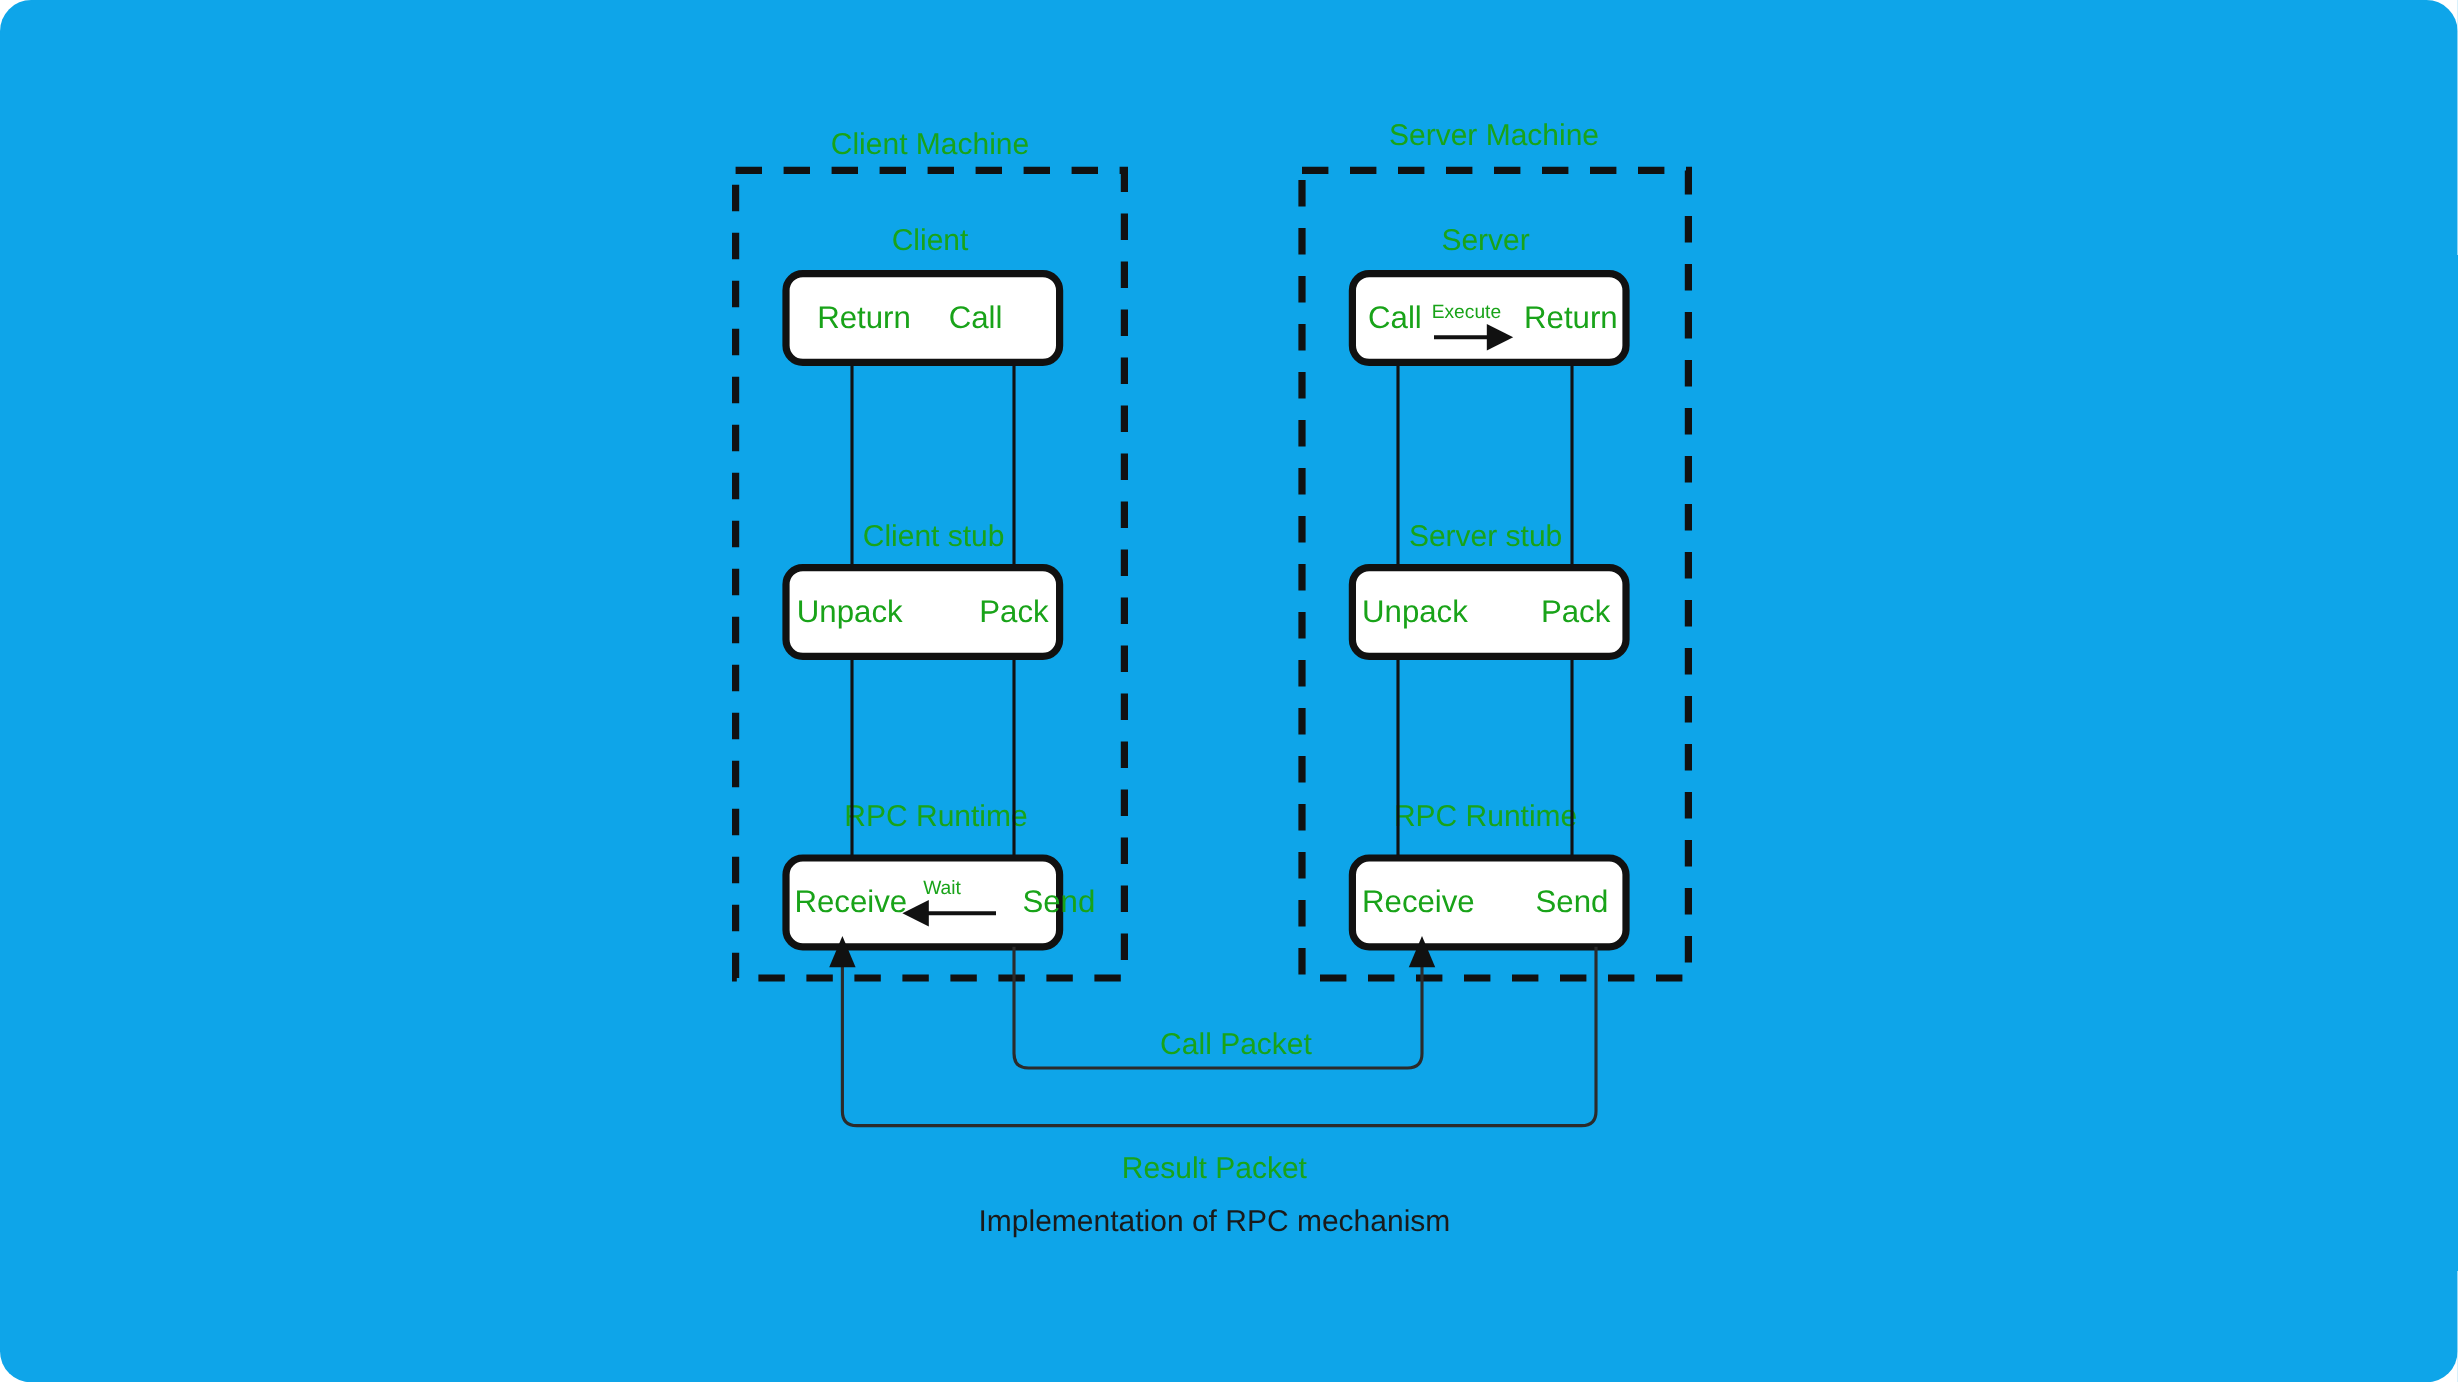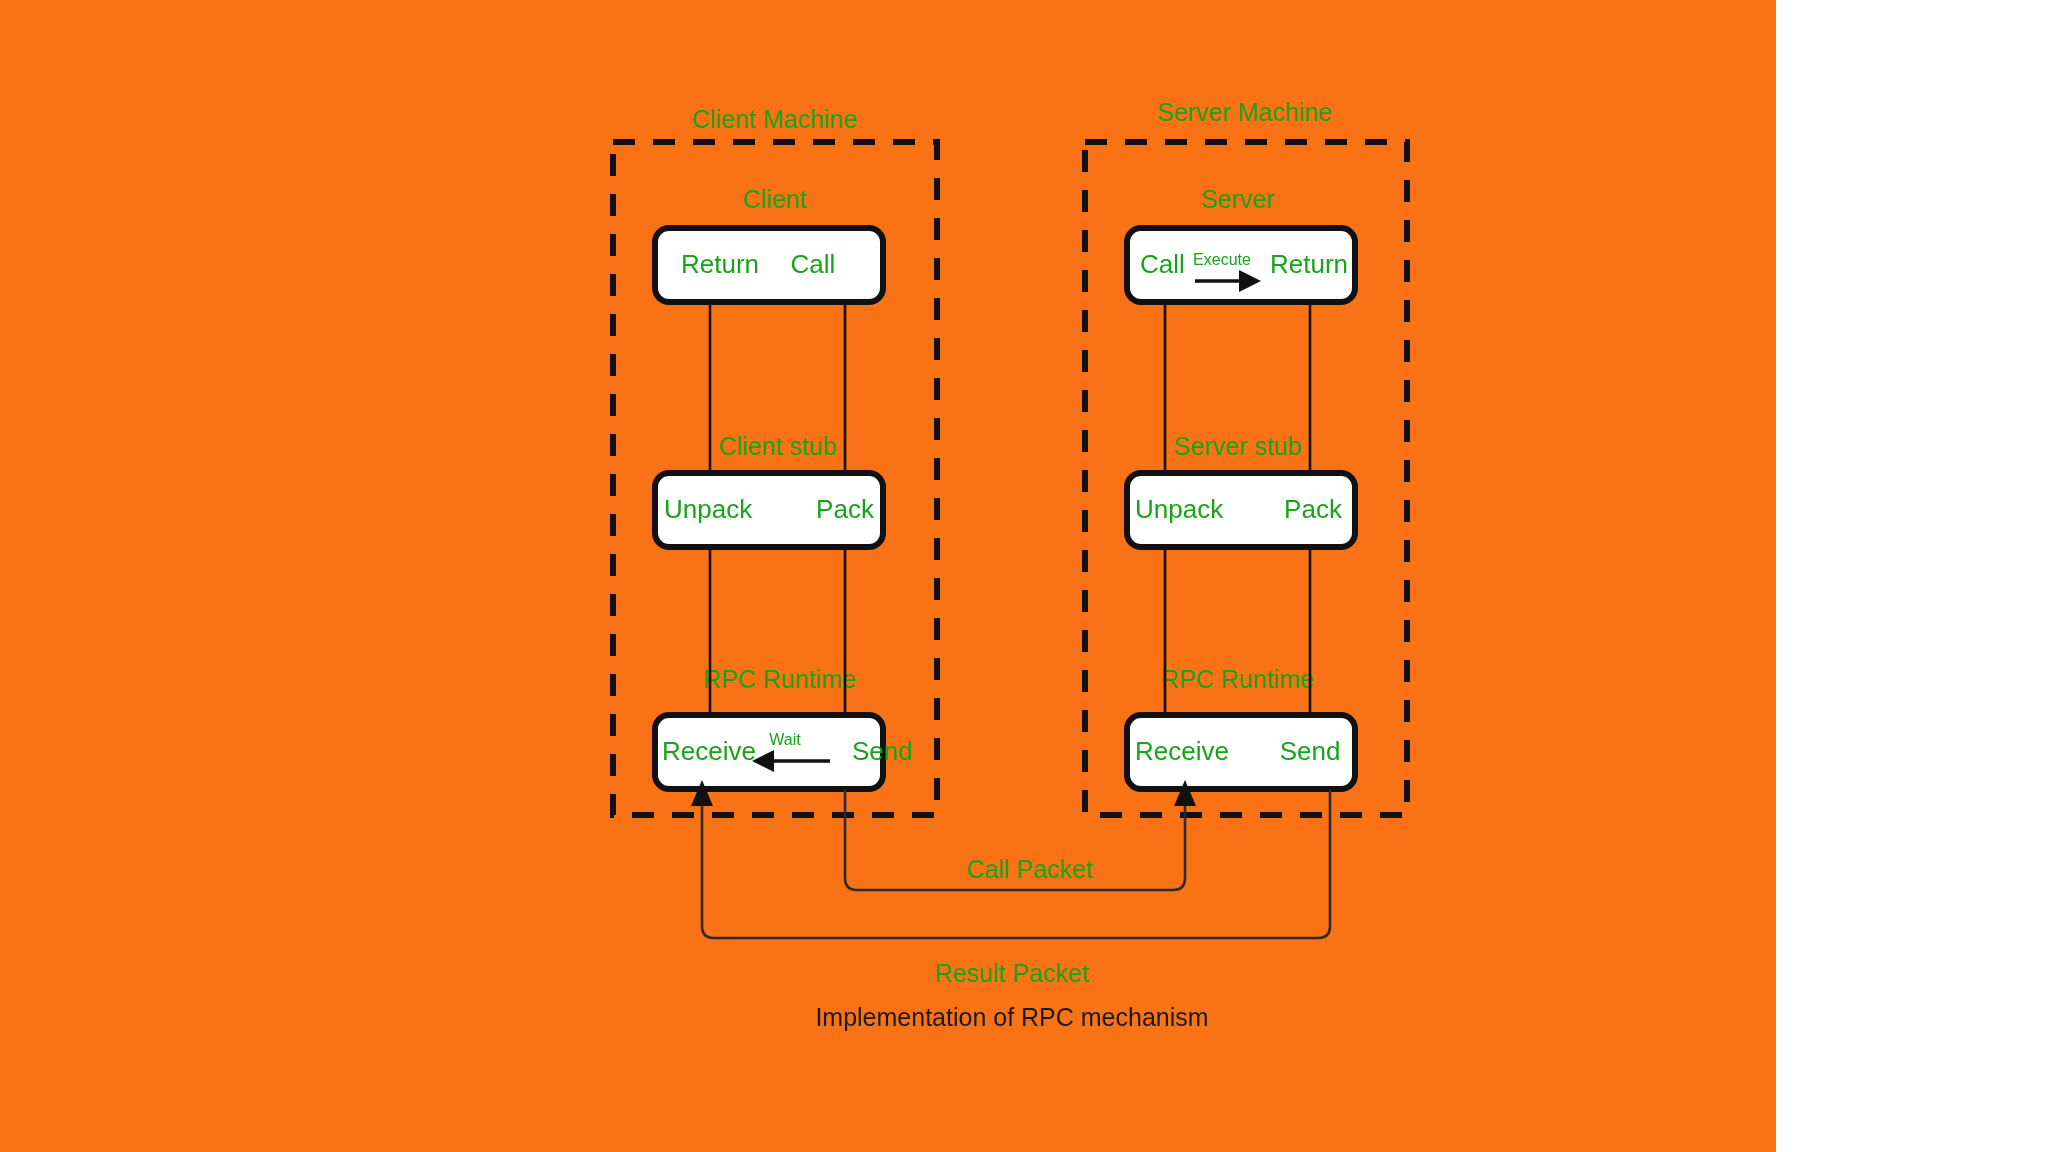--- a/index.html
+++ b/index.html
@@ -8,23 +8,24 @@
     background: #ffffff;
   }
   body {
     width: 2048px;
     height: 1152px;
     font-family: "Liberation Sans", sans-serif;
     overflow: hidden;
   }
   #stage {
     position: relative;
-    width: 1776px;
+    width: 2048px;
     height: 1152px;
-    background: #f97316;
+    background: #0ea5e9;
+    border-radius: 26px;
   }
   svg#diagram {
     position: absolute;
     top: 0;
     left: 0;
     width: 2048px;
     height: 1152px;
   }
   .machine-frame {
     fill: none;

